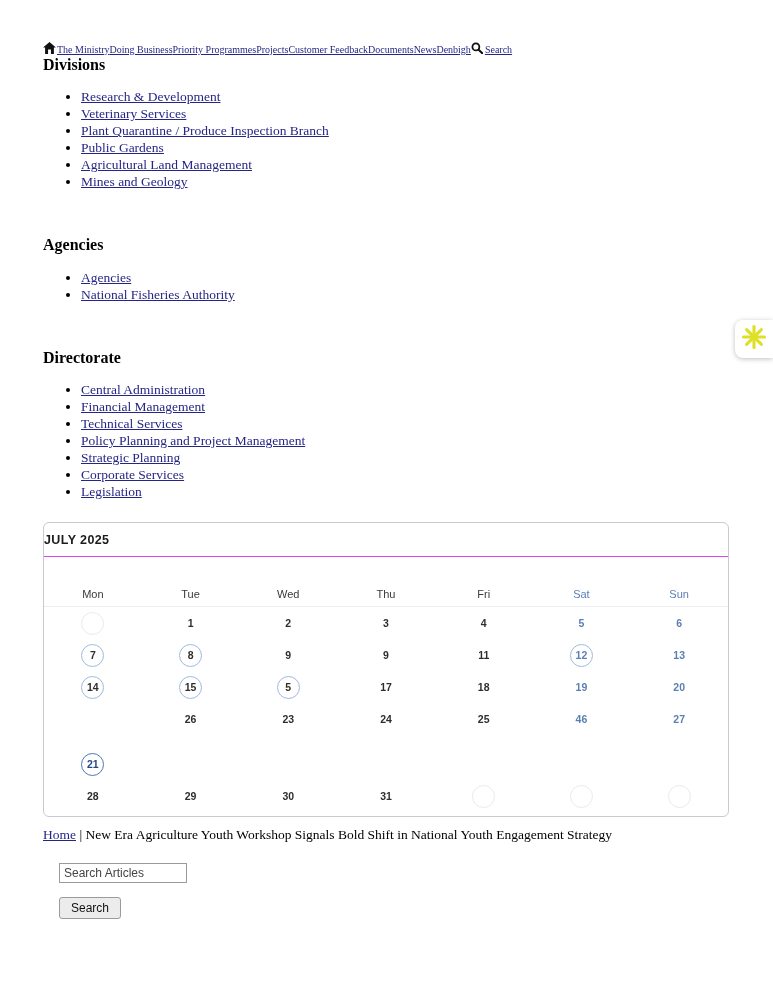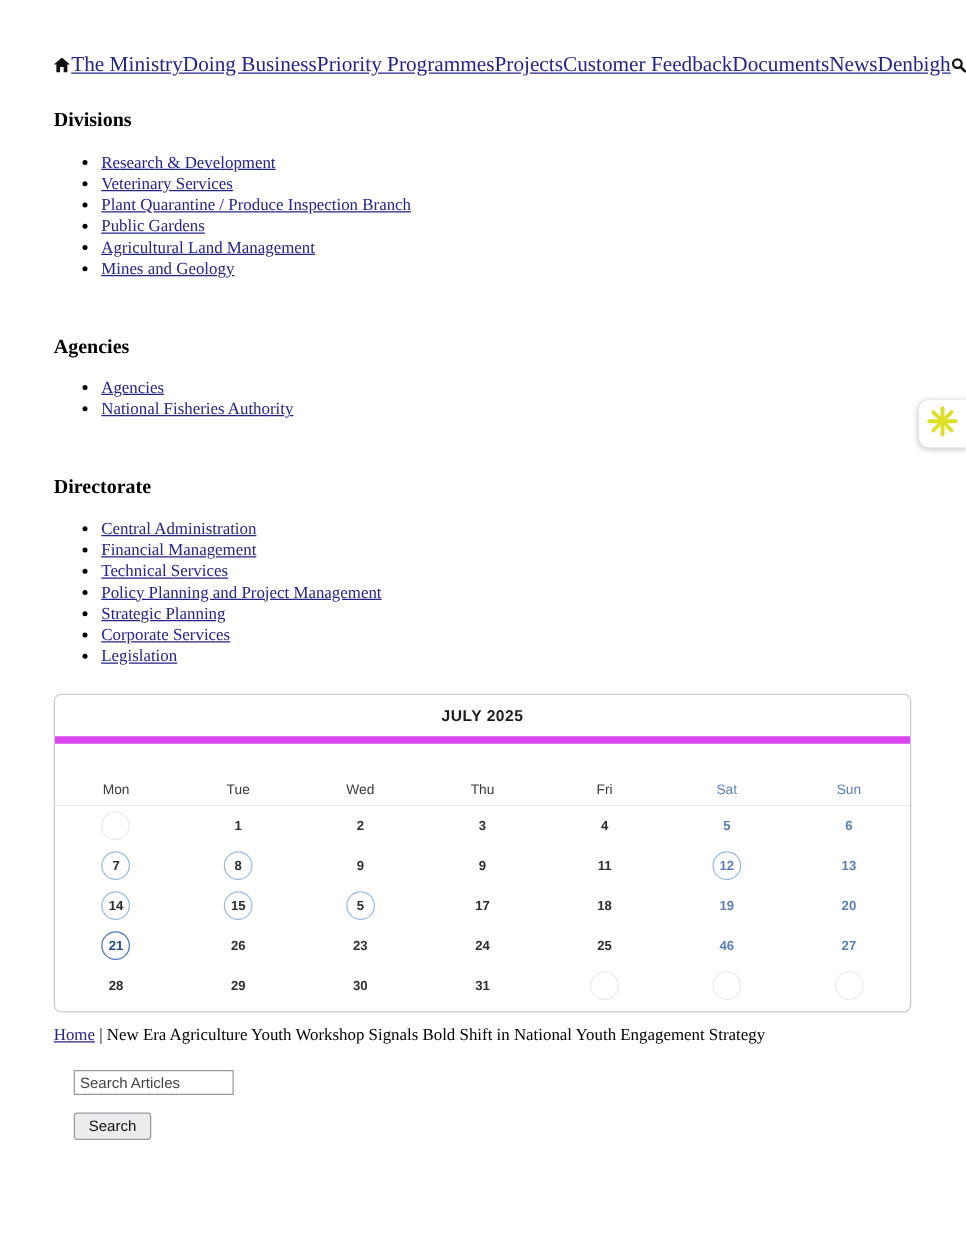--- a/index.html
+++ b/index.html
@@ -11,59 +11,59 @@
   }
   *{box-sizing:border-box;}
   html,body{margin:0;padding:0;}
   body{
     width:773px;height:1000px;background:#fff;position:relative;
     font-family:"Liberation Serif", serif;color:#000;overflow:hidden;
   }
   .page{padding:42px 44px 0 43px;}
 
   
-  nav{font-size:17px;line-height:1.2;margin-bottom:26px;white-space:nowrap;text-align:right;}
+  nav{font-size:10px;line-height:1.2;white-space:nowrap;}
   nav a{color:var(--link);text-decoration:underline;}
   .home-link{margin-right:1px;text-decoration:none;}
   .home-link svg{vertical-align:-1px;}
   .search-link svg{vertical-align:-1px;margin-right:2px;}
 
   
   h3{font-size:16px;margin:0;line-height:1.15;}
   #sections ul{margin:14px 0 46px 0;padding-left:38px;}
   #sections > ul:last-of-type{margin-bottom:22px;}
   #sections li{font-size:13.5px;line-height:17px;}
   #sections a{color:var(--link);text-decoration:underline;}
 
   
   .calendar{
     border:1px solid #c9c9d2;border-radius:6px;background:#fff;
     font-family:"Liberation Sans", sans-serif;padding-bottom:4px;
   }
   .cal-title{
-    text-align:center;font-size:12.5px;font-weight:600;letter-spacing:.4px;
-    padding:10px 0 9px;border-bottom:6px solid #d946ef;color:#1c1c1c;
+    font-size:12.5px;font-weight:600;letter-spacing:.4px;
+    padding:10px 0 9px;border-bottom:1px solid #d946ef;color:#1c1c1c;
   }
   .cal-head{
     display:grid;grid-template-columns:repeat(7,1fr);
     padding:7px 0 6px;border-bottom:1px solid #ececf1;
   }
   .cal-day-name{text-align:center;font-size:11px;color:#3a3a3a;margin-top:24px;}
   .cal-day-name.weekend{color:var(--weekend);}
   .cal-row{display:grid;grid-template-columns:repeat(7,1fr);}
   .cal-cell{display:flex;justify-content:center;padding:4.5px 0;}
   .date-circle{
     width:23px;height:23px;border-radius:50%;
     border:1px solid transparent;display:flex;align-items:center;justify-content:center;
     font-size:10.5px;font-weight:600;color:#2e2e2e;cursor:pointer;
   }
   .date-circle.empty{border-color:#eaeaf0;cursor:default;}
   .date-circle.weekend{color:var(--weekend);}
   .date-circle.event{border-color:var(--event-ring);}
-  .date-circle.today{border:1.5px solid var(--today-ring);font-weight:700;color:#234a80;}
+  .date-circle.today{border:1.5px solid var(--today-ring);font-weight:700;color:#234a80;margin-top:45px;}
 
   
   .breadcrumb{margin:10px 0 0 0;font-size:13.5px;}
   .breadcrumb a{color:var(--link);text-decoration:underline;}
 
   
   .search-area{margin:20px 0 12px 16px;}
   .search-area input{
     width:128px;height:20px;padding:2px 4px;border:1px solid #9a9aa2;border-radius:0;
     font-family:"Liberation Sans", sans-serif;font-size:12px;color:#222;

